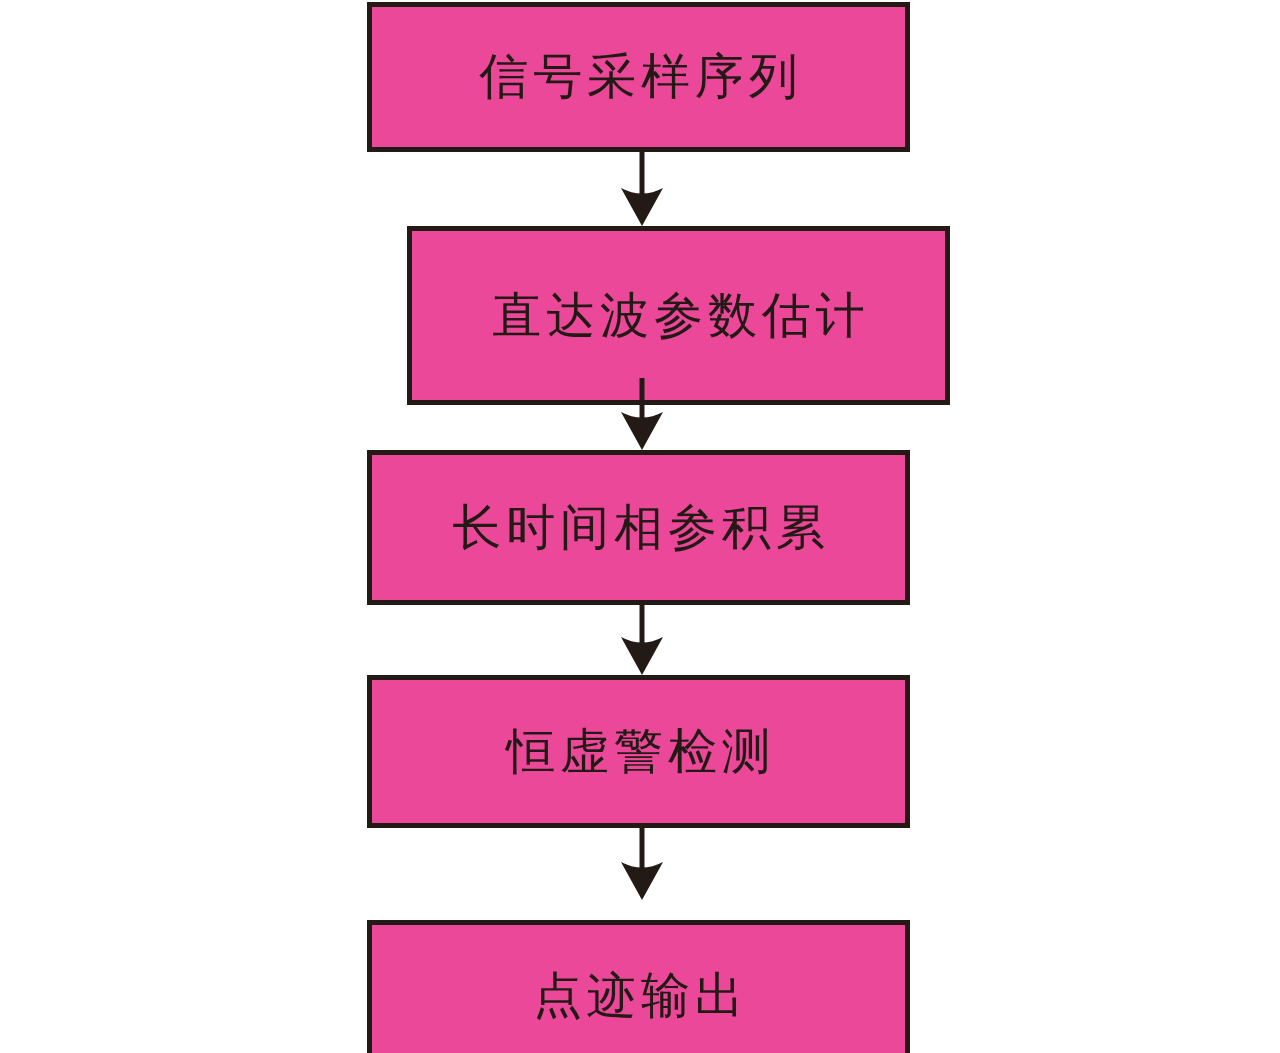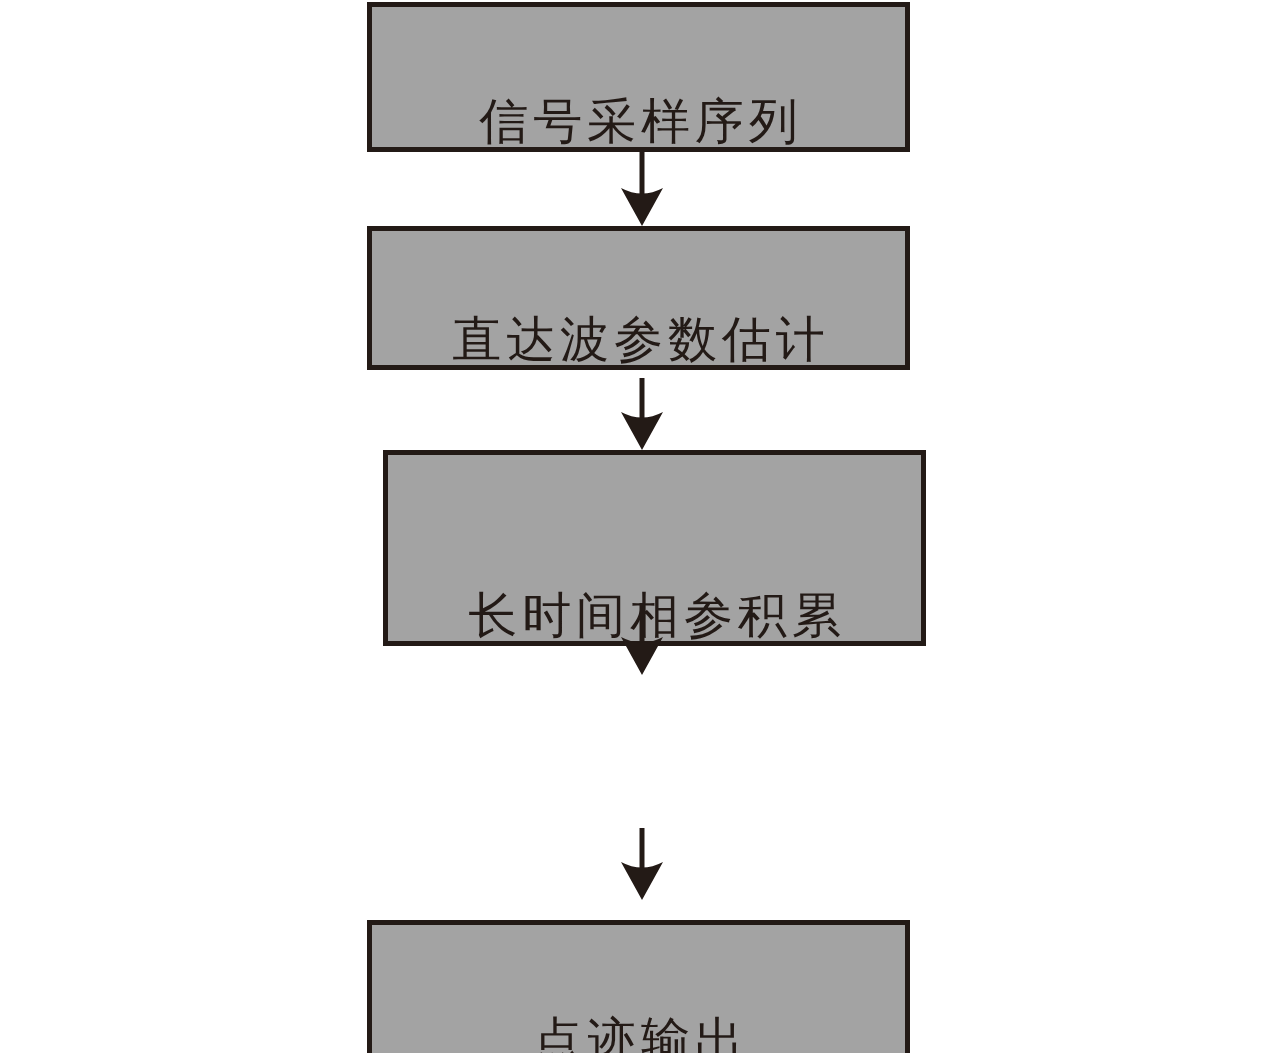--- a/index.html
+++ b/index.html
@@ -21,23 +21,23 @@
     height: 1053px;
     background: #ffffff;
   }
 
   .flow-node {
     position: absolute;
     left: 367px;
     width: 543px;
     box-sizing: border-box;
     border: 5px solid #231a16;
-    background: #a3a3a3;
+    background: #ec4899;
     display: flex;
-    align-items: flex-end;
+    align-items: center;
     justify-content: center;
   }
 
   .flow-node-label {
     font-family: "Liberation Serif", "DejaVu Serif", serif;
     font-size: 49px;
     line-height: 1.05;
     color: #231a16;
     letter-spacing: 0.10em;
     text-indent: 0.10em;
@@ -53,22 +53,22 @@
     overflow: visible;
   }
   .flow-connector svg {
     display: block;
     width: 52px;
     height: 100%;
   }
 
   
   .node-pos-1 { top: 2px;   height: 150px; }
-  .node-pos-2 { top: 226px; height: 144px; }
-  .node-pos-3 { top: 450px; height: 196px; margin-left: 16px; }
+  .node-pos-2 { top: 226px; height: 179px; margin-left: 40px; }
+  .node-pos-3 { top: 450px; height: 155px; }
   .node-pos-4 { top: 675px; height: 153px; }
   .node-pos-5 { top: 920px; height: 151px; }
 
   .conn-pos-1 { top: 152px; height: 74px; }
   .conn-pos-2 { top: 378px; height: 72px; }
   .conn-pos-3 { top: 603px; height: 72px; }
   .conn-pos-4 { top: 828px; height: 72px; }
 </style>
 </head>
 <body>
@@ -101,20 +101,23 @@
     <span class="flow-node-label">长时间相参积累</span>
   </div>
 
   <div class="flow-connector conn-pos-3">
     <svg viewBox="0 0 52 72" preserveAspectRatio="none">
       <line x1="26" y1="0" x2="26" y2="42" stroke="#231a16" stroke-width="5"></line>
       <path d="M 5 34 Q 26 45 47 34 L 26 72 Z" fill="#231a16"></path>
     </svg>
   </div>
 
+  <div class="flow-node node-pos-4">
+    <span class="flow-node-label">恒虚警检测</span>
+  </div>
 
   <div class="flow-connector conn-pos-4">
     <svg viewBox="0 0 52 72" preserveAspectRatio="none">
       <line x1="26" y1="0" x2="26" y2="42" stroke="#231a16" stroke-width="5"></line>
       <path d="M 5 34 Q 26 45 47 34 L 26 72 Z" fill="#231a16"></path>
     </svg>
   </div>
 
   <div class="flow-node node-pos-5">
     <span class="flow-node-label">点迹输出</span>

